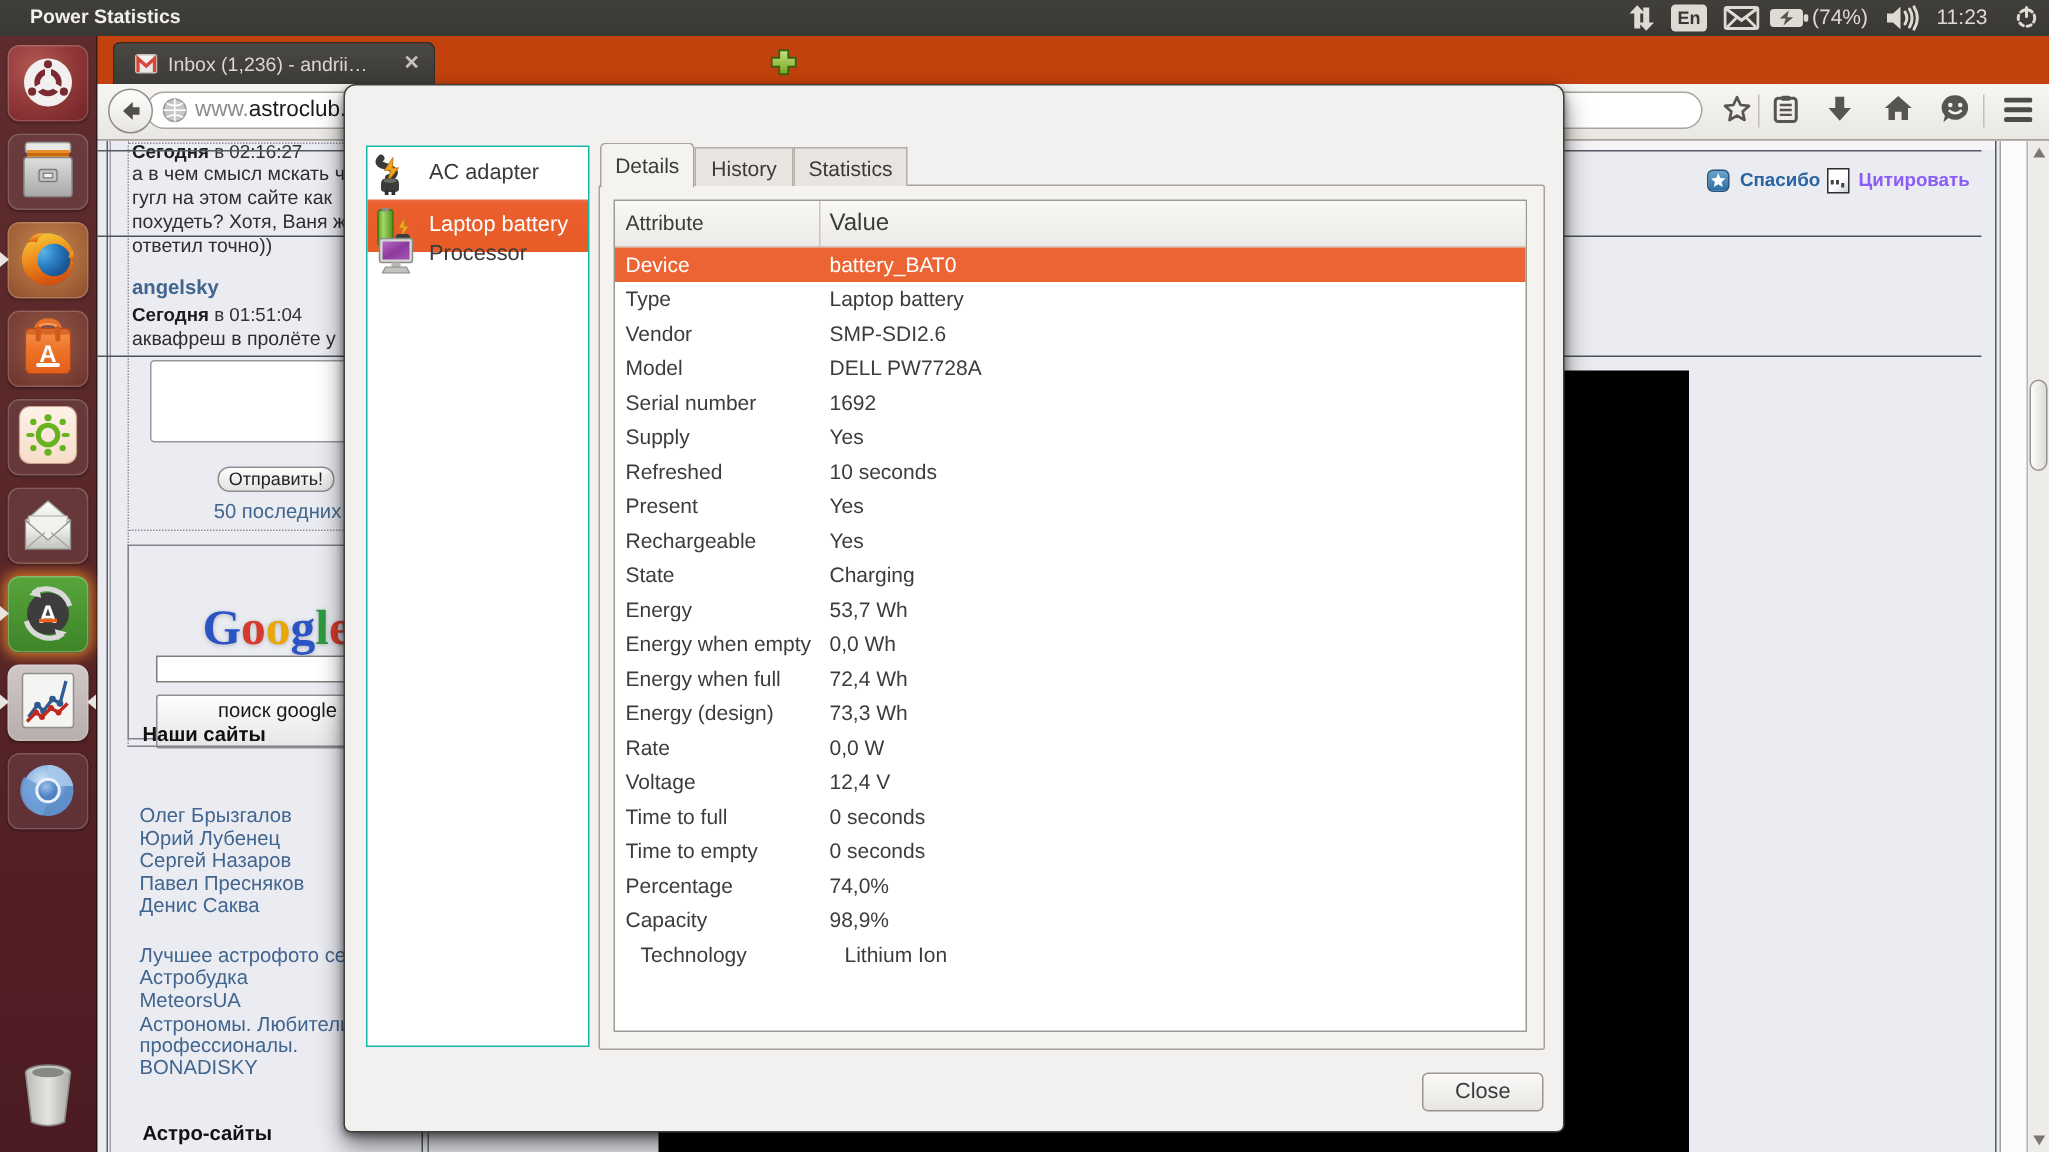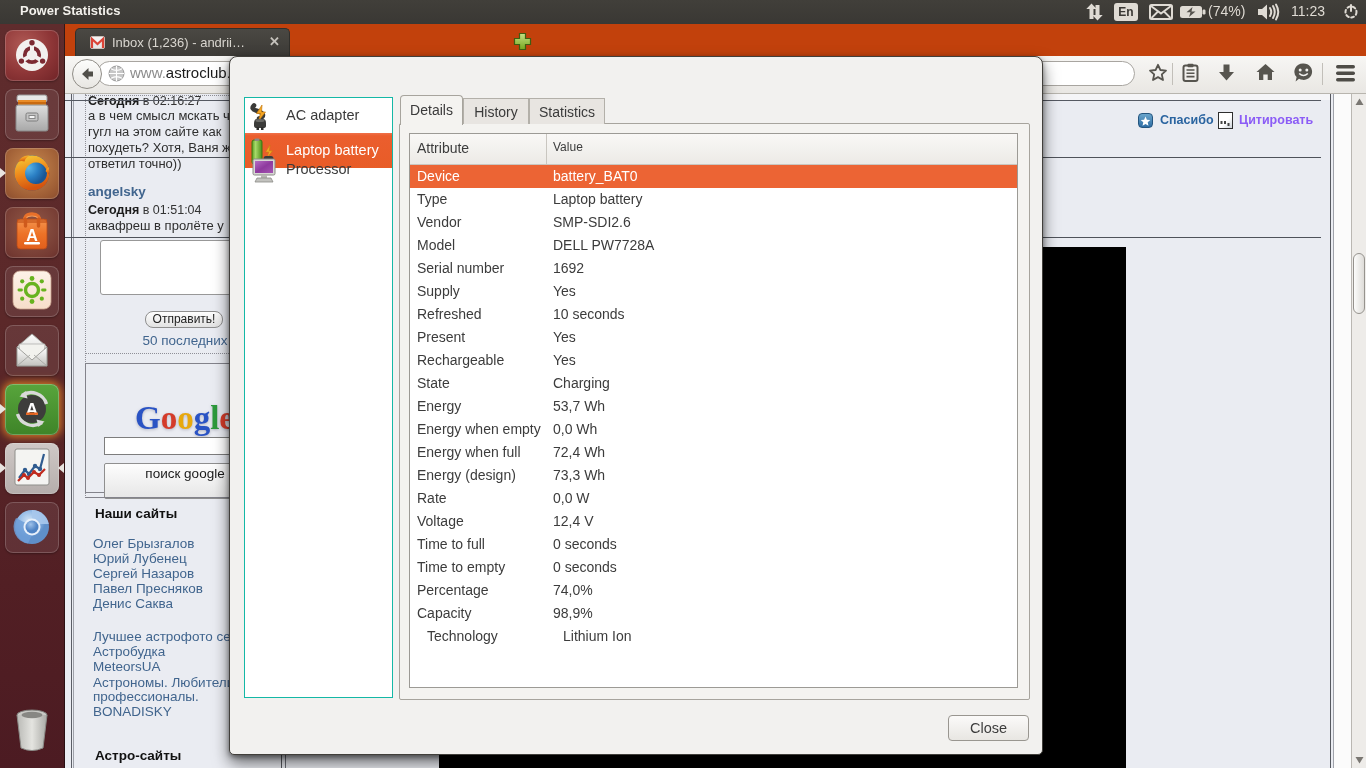--- a/index.html
+++ b/index.html
@@ -391,21 +391,21 @@
       <div style="position:absolute;left:20px;top:259px;width:198px;height:1px;border-top:1px dotted #8f8f97;"></div>
 
       <div style="position:absolute;left:20px;top:269px;width:198px;height:130px;border:1px solid #83838b;">
         <div style="position:absolute;left:0;top:12px;width:160px;text-align:right;font-family:'Liberation Serif',serif;font-size:33px;font-weight:bold;text-shadow:0 1px 3px rgba(130,130,150,.55);margin-top:24px;">
           <span style="color:#2a53c4;">G</span><span style="color:#d43b2a;">o</span><span style="color:#e8a80c;">o</span><span style="color:#2a53c4;">g</span><span style="color:#2d9a3c;">l</span><span style="color:#d43b2a;">e</span><span style="color:#5a5a6a;font-size:12px;vertical-align:18px;">™</span>
         </div>
         <div style="position:absolute;left:18px;top:73px;width:162px;height:18px;background:#fff;border:1px solid #7d7d7d;"></div>
         <div style="position:absolute;left:18px;top:99px;width:162px;height:36px;background:linear-gradient(#fdfdfd,#e6e6e6);border:1px solid #8f8f8f;border-radius:2px;font-size:13.5px;color:#1a1a1a;text-align:center;line-height:19px;">поиск google</div>
       </div>
       <div style="position:absolute;left:20px;top:403px;width:198px;height:1px;background:#83838b;"></div>
-      <div class="sbh" style="left:30px;top:412px;">Наши сайты</div>
+      <div class="sbh" style="left:30px;top:388px;">Наши сайты</div>
       <div class="sbl" style="left:28px;top:442px;">Олег Брызгалов</div>
       <div class="sbl" style="left:28px;top:457px;">Юрий Лубенец</div>
       <div class="sbl" style="left:28px;top:472px;">Сергей Назаров</div>
       <div class="sbl" style="left:28px;top:487px;">Павел Пресняков</div>
       <div class="sbl" style="left:28px;top:502px;">Денис Саква</div>
       <div class="sbl" style="left:28px;top:535px;">Лучшее астрофото сезона</div>
       <div class="sbl" style="left:28px;top:550px;">Астробудка</div>
       <div class="sbl" style="left:28px;top:565px;">MeteorsUA</div>
       <div class="sbl" style="left:28px;top:581px;">Астрономы. Любители и</div>
       <div class="sbl" style="left:28px;top:595px;">профессионалы.</div>
@@ -505,21 +505,21 @@
   </div>
 
   <div id="nbook"></div>
   <div class="tab" style="left:233px;top:41px;width:66px;height:26px;background:#e8e5e1;border:1px solid #b3b0a9;border-bottom:none;line-height:26px;">History</div>
   <div class="tab" style="left:299px;top:41px;width:76px;height:26px;background:#e8e5e1;border:1px solid #b3b0a9;border-bottom:none;line-height:26px;">Statistics</div>
   <div class="tab" style="left:170px;top:38px;width:63px;height:30px;background:#f4f3f0;border:1px solid #a7a49d;border-bottom:none;border-radius:4px 4px 0 0;line-height:28px;">Details</div>
 
   <div id="dtable">
     <div style="position:absolute;left:0;top:0;width:607px;height:31px;background:linear-gradient(#f9f8f6,#eceae6);border-bottom:1px solid #c9c6c0;">
       <span style="position:absolute;left:7px;top:6px;font-size:14px;color:#3c3c3c;">Attribute</span>
-      <span style="position:absolute;left:143px;top:6px;font-size:12px;color:#3c3c3c;">Value</span>
+      <span style="position:absolute;left:143px;top:6px;font-size:16px;color:#3c3c3c;">Value</span>
       <div style="position:absolute;left:136px;top:0;width:1px;height:31px;background:#c9c6c0;"></div>
     </div>
     <div id="trows">
       <div class="trow" style="top:31px;background:#ec6434;color:#fff;">
           <span class="a">Device</span>
           <span class="v">battery_BAT0</span>
         </div>
       <div class="trow" style="top:54px;">
           <span class="a">Type</span>
           <span class="v">Laptop battery</span>

